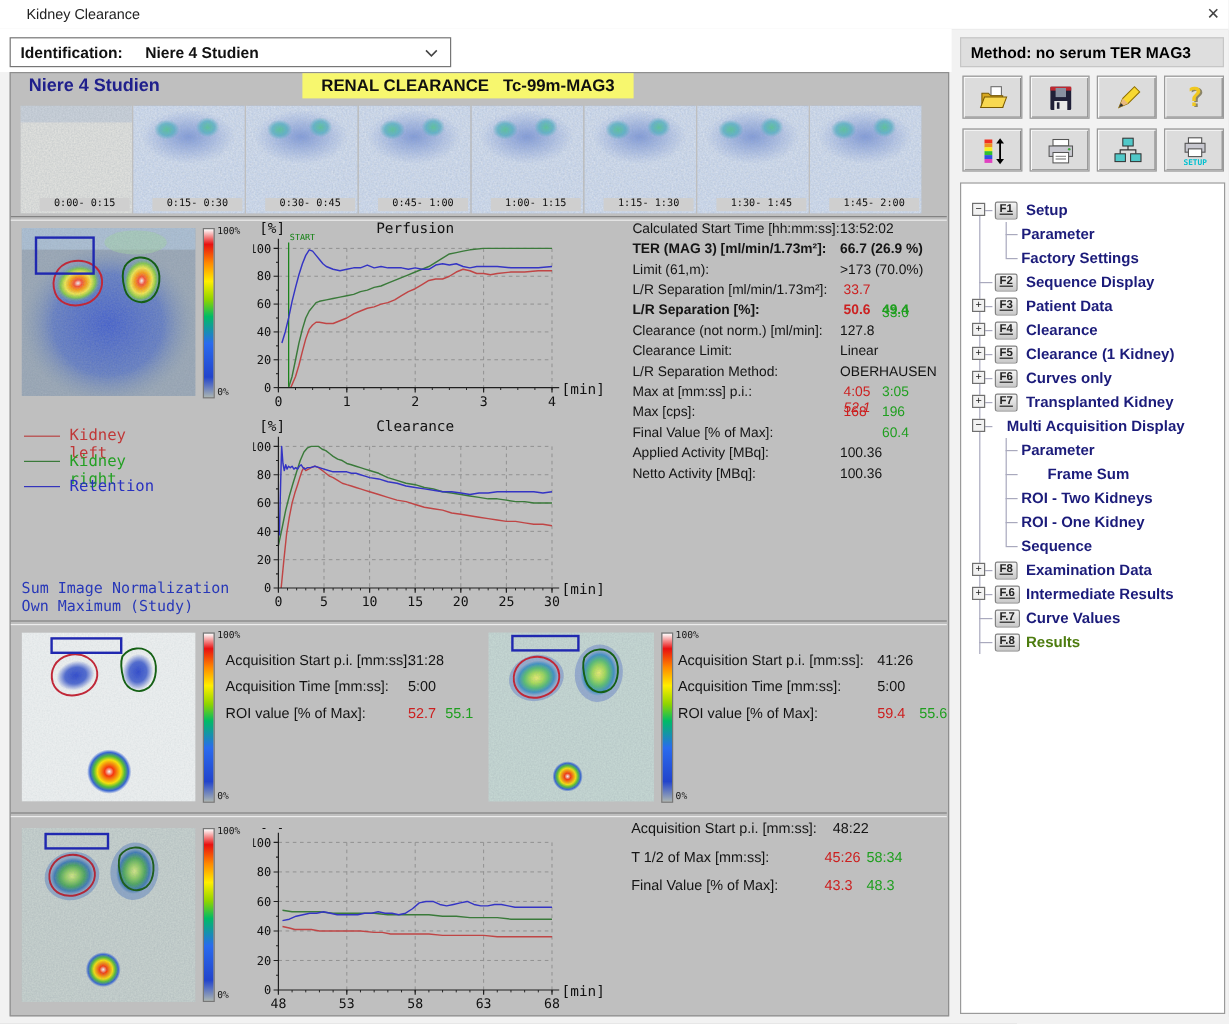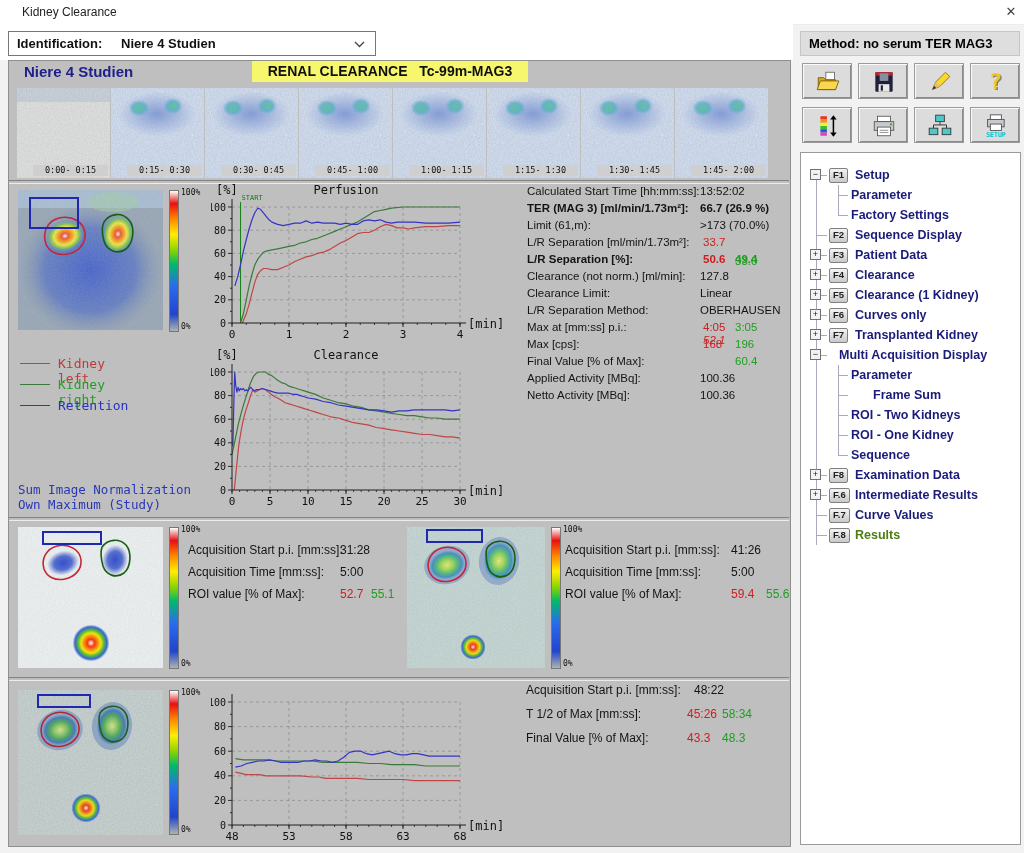--- a/index.html
+++ b/index.html
@@ -48,21 +48,21 @@
   .tbtn{position:absolute;width:50px;height:36px;background:#dcdcdc;border:1px solid #9a9a9a;box-sizing:border-box;
         box-shadow:inset 1px 1px 0 #fafafa, inset -1px -1px 0 #8a8a8a;cursor:pointer;}
   .tbtn svg{position:absolute;left:12px;top:5px;}
   #treepanel{left:800px;top:152px;width:221px;height:693px;background:#ffffff;border:1px solid #9a9a9a;box-sizing:border-box;overflow:hidden;}
   .tree-row{position:absolute;left:0;width:100%;height:20px;}
   .tseg{position:absolute;width:0;border-left:1px solid #a9a9bd;}
   .thln{position:absolute;height:0;border-top:1px solid #a9a9bd;top:10px;}
   .tbox{position:absolute;left:9px;top:4px;width:11px;height:11px;background:#f2f2f2;border:1px solid #707070;box-sizing:border-box;
         font-size:9px;line-height:8px;text-align:center;color:#202020;cursor:pointer;}
   .tkey{position:absolute;left:28px;top:3px;height:13px;line-height:12px;padding:0 3px;background:linear-gradient(#f4f4f4,#c9c9c9);
-        border:1px solid #818181;border-radius:2px;font-size:9.5px;font-weight:bold;color:#222;}
+        border:1px solid #818181;border-radius:2px;font-size:9.5px;font-weight:bold;color:#222;text-decoration:underline;}
   .tlabel{position:absolute;top:3px;font-size:12.5px;font-weight:bold;color:#1b1b7a;white-space:nowrap;cursor:pointer;}
   svg text{font-family:"DejaVu Sans Mono",monospace;}
 </style>
 </head>
 <body>
 
 <svg width="0" height="0" style="position:absolute" aria-hidden="true">
   <defs>
     <filter id="nz" x="0" y="0" width="100%" height="100%">
       <feTurbulence type="fractalNoise" baseFrequency="0.75" numOctaves="2" seed="4" stitchTiles="stitch"></feTurbulence>

